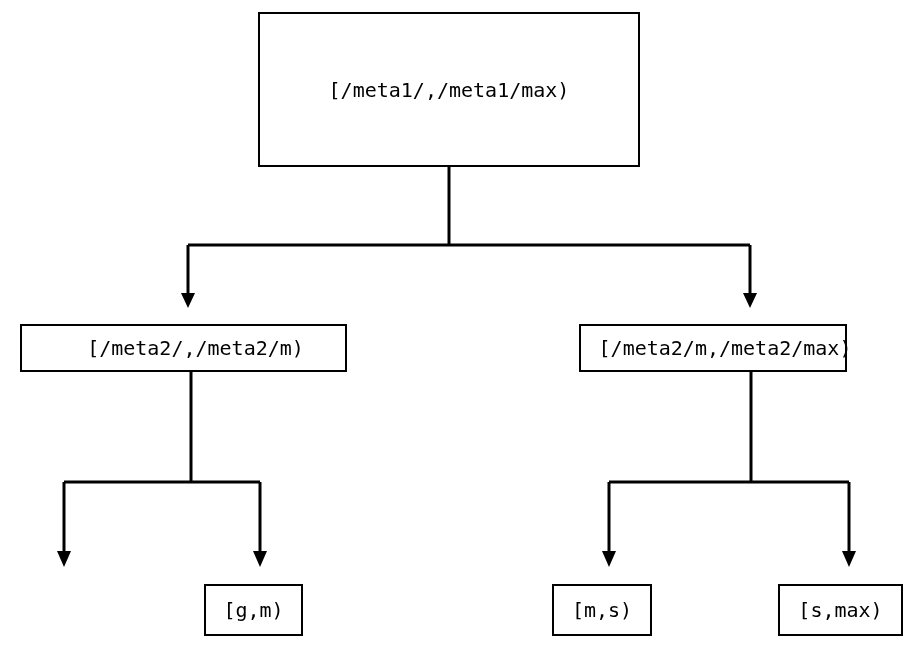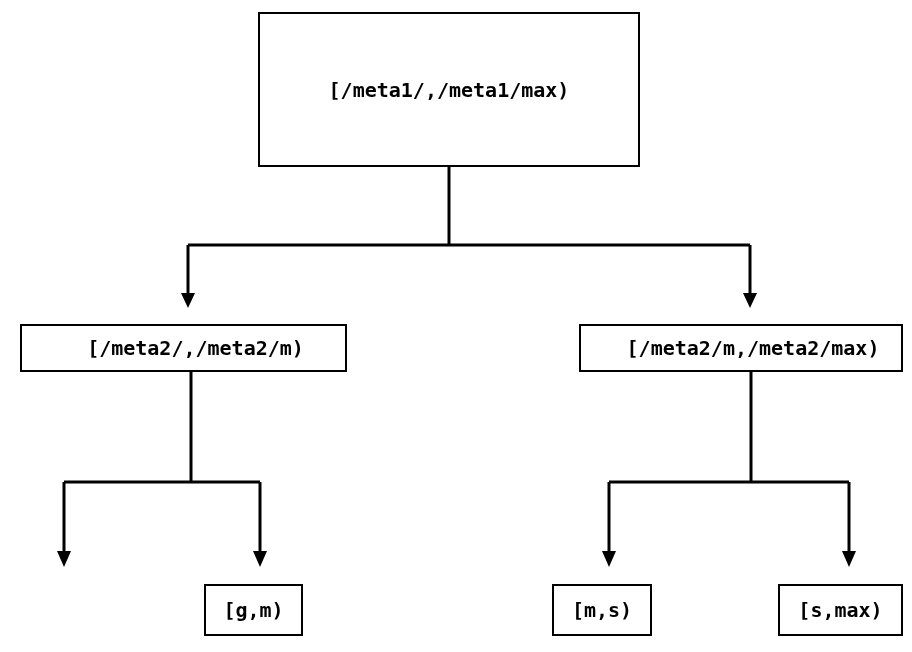--- a/index.html
+++ b/index.html
@@ -10,21 +10,20 @@
   }
   body {
     font-family: "DejaVu Sans Mono", "Liberation Mono", monospace;
   }
   #diagram-root {
     position: relative;
     width: 912px;
     height: 652px;
     background: #ffffff;
     overflow: hidden;
-    font-weight: bold;
   }
   #diagram-svg {
     position: absolute;
     left: 0;
     top: 0;
     width: 912px;
     height: 652px;
     display: block;
   }
   .node-box {
@@ -45,21 +44,21 @@
   }
   .node-label {
     display: block;
     color: #000000;
     font-family: "DejaVu Sans Mono", "Liberation Mono", monospace;
     white-space: pre;
   }
   .node-root    { left: 258px; top: 12px;  width: 382px; height: 155px; font-size: 20px; }
   .node-mid     { top: 324px; height: 48px; font-size: 20px; padding-left: 24px; }
   .node-mid-l   { left: 20px;  width: 327px; }
-  .node-mid-r   { left: 579px; width: 324px; }
+  .node-mid-r   { left: 579px; width: 268px; }
   .node-leaf    { top: 584px; height: 52px; font-size: 20px; }
   .node-leaf-1  { left: 8px;   width: 100px; }
   .node-leaf-2  { left: 204px; width: 99px; }
   .node-leaf-3  { left: 552px; width: 100px; }
   .node-leaf-4  { left: 778px; width: 125px; }
 </style>
 </head>
 <body>
 
 <div id="diagram-root">

